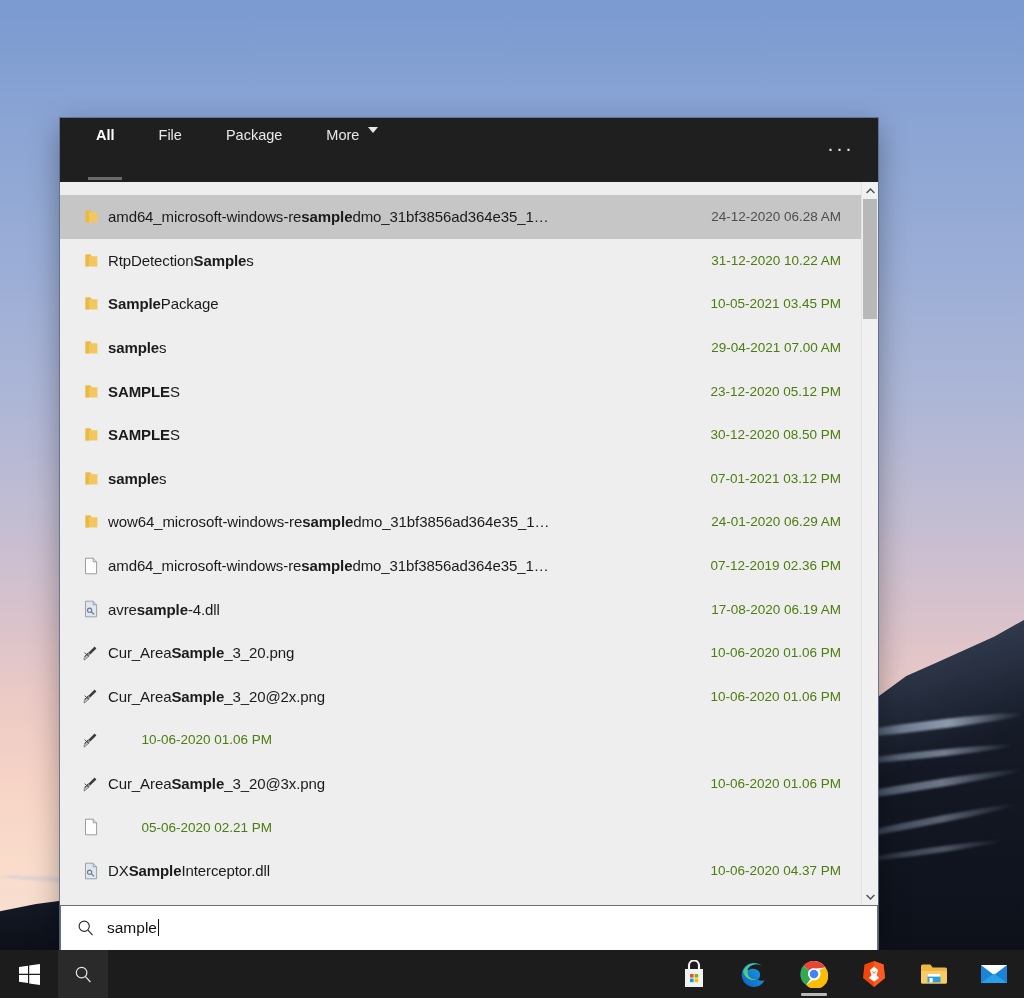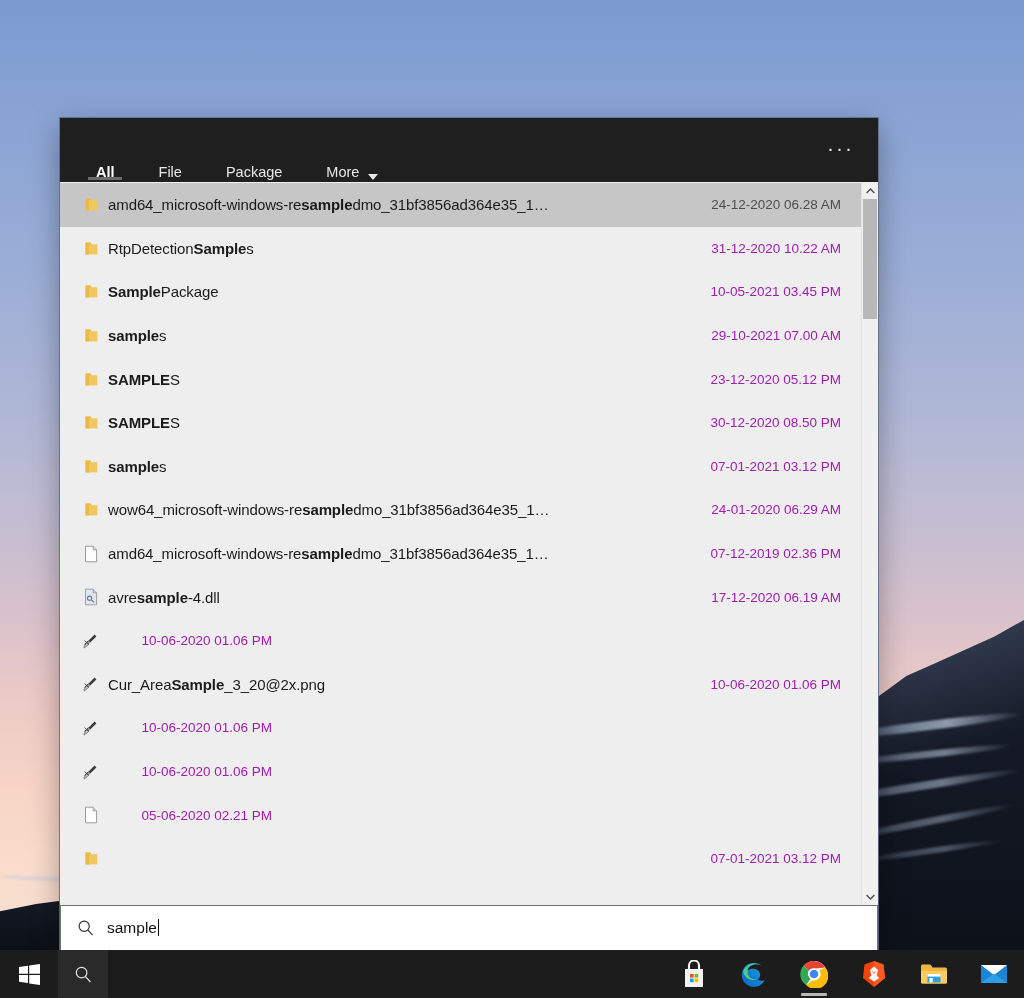--- a/index.html
+++ b/index.html
@@ -80,23 +80,23 @@
     display: flex; align-items: center;
     padding: 0 18px 0 14px;
     position: relative;
     flex: 0 0 64px;
   }
   .tabs { display: flex; align-items: center; gap: 0; height: 100%; }
   .tab {
     position: relative;
     color: #e8e8e8;
     font-size: 14.5px;
-    padding: 2px 22px;
+    padding: 9px 22px;
     height: 100%;
-    display: flex; align-items: flex-end;
+    display: flex; align-items: flex-start;
     cursor: default;
     user-select: none;
   }
   .tab.active { font-weight: bold; color: #ffffff; }
   .tab.active::after {
     content: "";
     position: absolute;
     left: 50%; transform: translateX(-50%);
     bottom: 2px;
     width: 34px; height: 3px;
@@ -124,21 +124,21 @@
   #results-area {
     flex: 1 1 auto;
     position: relative;
     background: #eeeeee;
     overflow: hidden;
     display: flex;
   }
   #results-list {
     flex: 1 1 auto;
     overflow: hidden;
-    padding-top: 1px;
+    padding-top: 13px;
   }
   .row {
     display: flex; align-items: center;
     height: 43.6px;
     padding: 0 4px 0 14px;
     cursor: default;
     background: transparent;
   }
   .row.selected { background: #c6c6c6; }
 
@@ -154,21 +154,21 @@
     overflow: hidden;
     text-overflow: clip;
     padding-right: 10px;
     letter-spacing: -0.1px;
   }
   .name-cell b { font-weight: bold; }
   .date-cell {
     flex: 0 0 180px;
     text-align: right;
     font-size: 13.5px;
-    color: #a21caf;
+    color: #4d7c0f;
     padding-right: 16px;
     white-space: nowrap;
   }
   .row.selected .date-cell { color: #4e4e4e; }
 
   
   .ic { display:block; }
   .folder-ic { width: 15px; height: 15px; }
   .file-ic   { width: 16px; height: 18px; }
 
@@ -328,21 +328,21 @@
           <div class="date-cell">10-05-2021 03.45 PM</div>
         </div>
         <div class="row">
           <div class="icon-cell">
             <svg class="ic folder-ic" viewBox="0 0 15 15">
               <path d="M1.5 1.6 L6.4 1.6 L7.6 3.3 L13.4 3.3 L13.4 13.4 L1.5 13.4 Z" fill="#f3c75f"></path>
               <path d="M1.5 1.6 L6.4 1.6 L7.6 3.3 L4.9 3.3 L4.9 13.4 L1.5 13.4 Z" fill="#e9b945"></path>
             </svg>
           </div>
           <div class="name-cell"><b>sample</b>s</div>
-          <div class="date-cell">29-10-2021 07.00 AM</div>
+          <div class="date-cell">29-04-2021 07.00 AM</div>
         </div>
         <div class="row">
           <div class="icon-cell">
             <svg class="ic folder-ic" viewBox="0 0 15 15">
               <path d="M1.5 1.6 L6.4 1.6 L7.6 3.3 L13.4 3.3 L13.4 13.4 L1.5 13.4 Z" fill="#f3c75f"></path>
               <path d="M1.5 1.6 L6.4 1.6 L7.6 3.3 L4.9 3.3 L4.9 13.4 L1.5 13.4 Z" fill="#e9b945"></path>
             </svg>
           </div>
           <div class="name-cell"><b>SAMPLE</b>S</div>
           <div class="date-cell">23-12-2020 05.12 PM</div>
@@ -390,32 +390,33 @@
         <div class="row">
           <div class="icon-cell">
             <svg class="ic file-ic" viewBox="0 0 16 18">
               <path d="M2.5 1.2 L10.2 1.2 L13.6 4.8 L13.6 16.8 L2.5 16.8 Z" fill="#dfe6ee" stroke="#9aa2ab" stroke-width="1"></path>
               <path d="M10.2 1.2 L10.2 4.8 L13.6 4.8" fill="#c8d2dd" stroke="#9aa2ab" stroke-width="1"></path>
               <circle cx="6.6" cy="10.2" r="2.1" fill="none" stroke="#6d7c8c" stroke-width="1.1"></circle>
               <line x1="8.2" y1="11.8" x2="11.2" y2="14.4" stroke="#6d7c8c" stroke-width="1.2"></line>
             </svg>
           </div>
           <div class="name-cell">avre<b>sample</b>-4.dll</div>
-          <div class="date-cell">17-12-2020 06.19 AM</div>
+          <div class="date-cell">17-08-2020 06.19 AM</div>
         </div>
         <div class="row">
           <div class="icon-cell">
             <svg class="ic file-ic" viewBox="0 0 16 18">
               <path d="M11.6 2.6 L13.4 4.4 L7.2 10.6 L5.4 8.8 Z" fill="#3b3b3b"></path>
               <path d="M5.4 8.8 L7.2 10.6 L5.9 12 L4 10.1 Z" fill="#8a8a8a"></path>
               <path d="M4.1 10.2 L5.8 11.9 L2.1 15.6 C1.4 16.3 0.4 15.3 1.1 14.6 Z" fill="#cfcfcf" stroke="#4a4a4a" stroke-width="0.7"></path>
               <line x1="1.6" y1="8.6" x2="5.6" y2="12.4" stroke="#3b3b3b" stroke-width="0.9"></line>
               <line x1="1.4" y1="12.6" x2="5.3" y2="8.7" stroke="#3b3b3b" stroke-width="0.9"></line>
             </svg>
           </div>
+          <div class="name-cell">Cur_Area<b>Sample</b>_3_20.png</div>
           <div class="date-cell">10-06-2020 01.06 PM</div>
         </div>
         <div class="row">
           <div class="icon-cell">
             <svg class="ic file-ic" viewBox="0 0 16 18">
               <path d="M11.6 2.6 L13.4 4.4 L7.2 10.6 L5.4 8.8 Z" fill="#3b3b3b"></path>
               <path d="M5.4 8.8 L7.2 10.6 L5.9 12 L4 10.1 Z" fill="#8a8a8a"></path>
               <path d="M4.1 10.2 L5.8 11.9 L2.1 15.6 C1.4 16.3 0.4 15.3 1.1 14.6 Z" fill="#cfcfcf" stroke="#4a4a4a" stroke-width="0.7"></path>
               <line x1="1.6" y1="8.6" x2="5.6" y2="12.4" stroke="#3b3b3b" stroke-width="0.9"></line>
               <line x1="1.4" y1="12.6" x2="5.3" y2="8.7" stroke="#3b3b3b" stroke-width="0.9"></line>
@@ -439,30 +440,43 @@
         <div class="row">
           <div class="icon-cell">
             <svg class="ic file-ic" viewBox="0 0 16 18">
               <path d="M11.6 2.6 L13.4 4.4 L7.2 10.6 L5.4 8.8 Z" fill="#3b3b3b"></path>
               <path d="M5.4 8.8 L7.2 10.6 L5.9 12 L4 10.1 Z" fill="#8a8a8a"></path>
               <path d="M4.1 10.2 L5.8 11.9 L2.1 15.6 C1.4 16.3 0.4 15.3 1.1 14.6 Z" fill="#cfcfcf" stroke="#4a4a4a" stroke-width="0.7"></path>
               <line x1="1.6" y1="8.6" x2="5.6" y2="12.4" stroke="#3b3b3b" stroke-width="0.9"></line>
               <line x1="1.4" y1="12.6" x2="5.3" y2="8.7" stroke="#3b3b3b" stroke-width="0.9"></line>
             </svg>
           </div>
+          <div class="name-cell">Cur_Area<b>Sample</b>_3_20@3x.png</div>
           <div class="date-cell">10-06-2020 01.06 PM</div>
         </div>
         <div class="row">
           <div class="icon-cell">
             <svg class="ic file-ic" viewBox="0 0 16 18">
               <path d="M2.5 1.2 L10.2 1.2 L13.6 4.8 L13.6 16.8 L2.5 16.8 Z" fill="#fdfdfd" stroke="#9c9c9c" stroke-width="1"></path>
               <path d="M10.2 1.2 L10.2 4.8 L13.6 4.8" fill="#e4e4e4" stroke="#9c9c9c" stroke-width="1"></path>
             </svg>
           </div>
           <div class="date-cell">05-06-2020 02.21 PM</div>
+        </div>
+        <div class="row">
+          <div class="icon-cell">
+            <svg class="ic file-ic" viewBox="0 0 16 18">
+              <path d="M2.5 1.2 L10.2 1.2 L13.6 4.8 L13.6 16.8 L2.5 16.8 Z" fill="#dfe6ee" stroke="#9aa2ab" stroke-width="1"></path>
+              <path d="M10.2 1.2 L10.2 4.8 L13.6 4.8" fill="#c8d2dd" stroke="#9aa2ab" stroke-width="1"></path>
+              <circle cx="6.6" cy="10.2" r="2.1" fill="none" stroke="#6d7c8c" stroke-width="1.1"></circle>
+              <line x1="8.2" y1="11.8" x2="11.2" y2="14.4" stroke="#6d7c8c" stroke-width="1.2"></line>
+            </svg>
+          </div>
+          <div class="name-cell">DX<b>Sample</b>Interceptor.dll</div>
+          <div class="date-cell">10-06-2020 04.37 PM</div>
         </div>
         <div class="row">
           <div class="icon-cell">
             <svg class="ic folder-ic" viewBox="0 0 15 15">
               <path d="M1.5 1.6 L6.4 1.6 L7.6 3.3 L13.4 3.3 L13.4 13.4 L1.5 13.4 Z" fill="#f3c75f"></path>
               <path d="M1.5 1.6 L6.4 1.6 L7.6 3.3 L4.9 3.3 L4.9 13.4 L1.5 13.4 Z" fill="#e9b945"></path>
             </svg>
           </div>
           <div class="name-cell"><b></b></div>
           <div class="date-cell">07-01-2021 03.12 PM</div>

